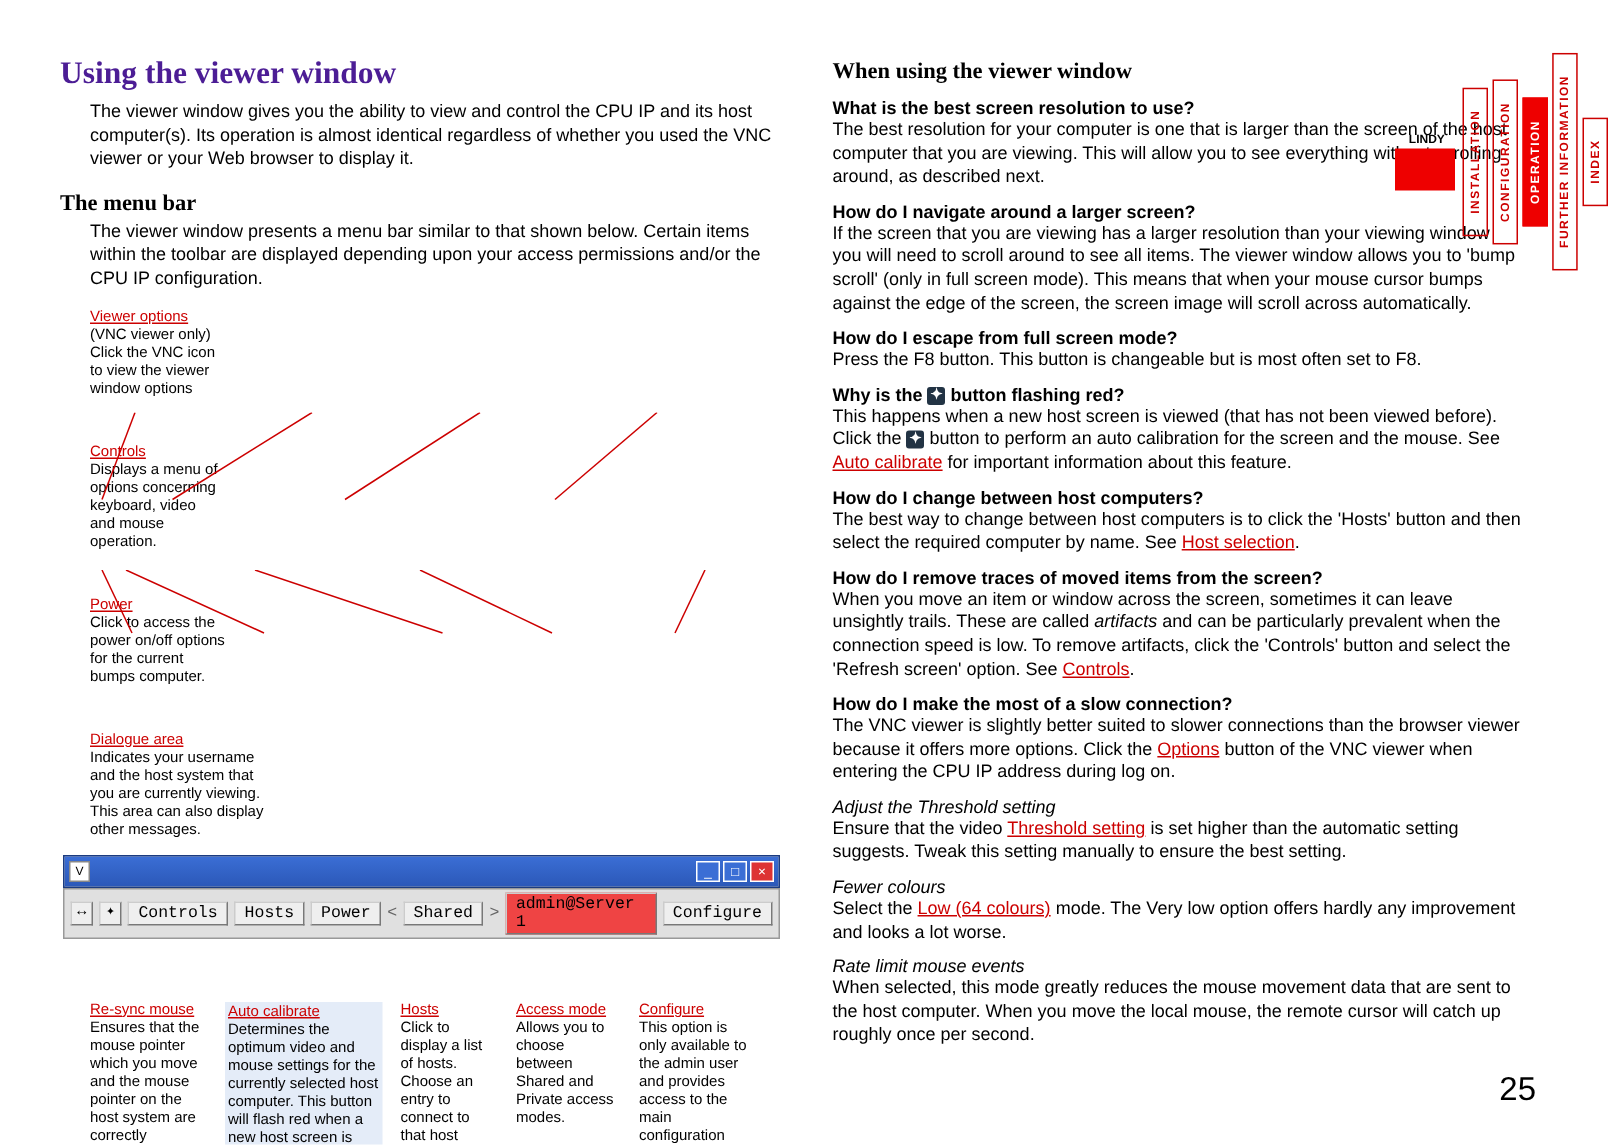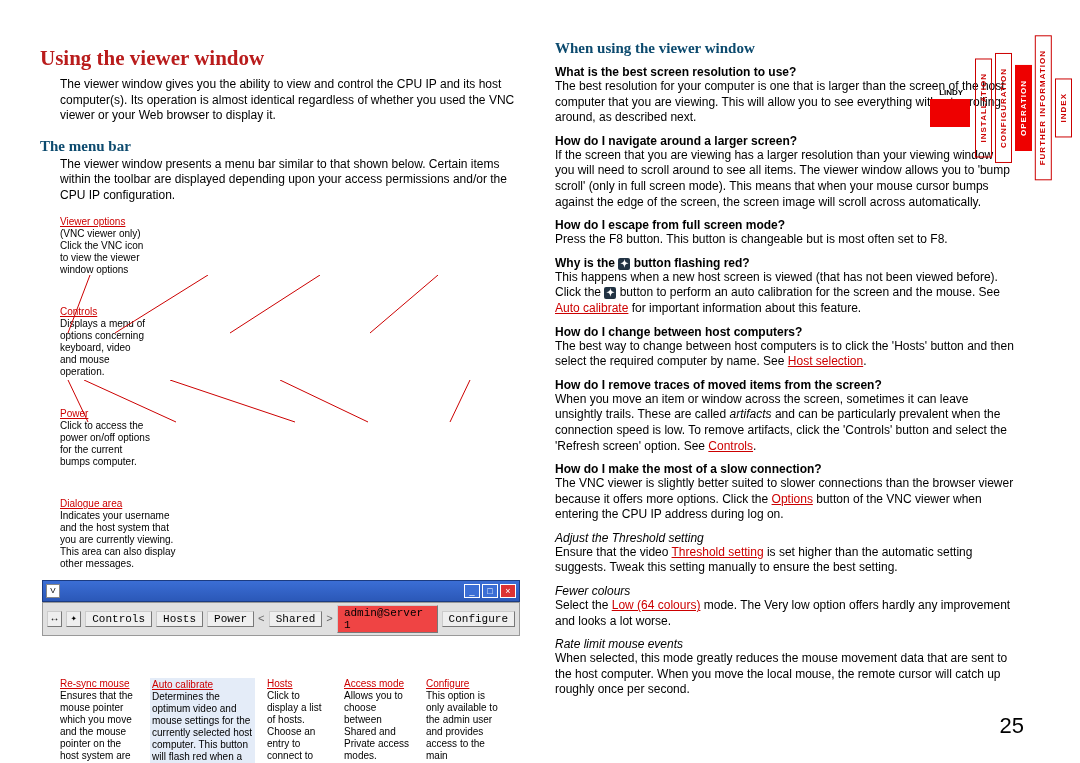--- a/index.html
+++ b/index.html
@@ -14,28 +14,28 @@
     position: relative;
     padding: 30px 50px 30px 40px;
   }
   .page { display: flex; gap: 35px; }
   .col { flex: 1; }
   .col-left { max-width: 480px; }
   .col-right { max-width: 460px; }
 
   h1 {
     font-family: Georgia, 'Times New Roman', serif;
-    color: #b91c1c;
+    color: #4c1d95;
     font-size: 21px;
     font-weight: bold;
-    margin: 16px 0 6px 0;
+    margin: 6px 0 6px 0;
   }
   h2 {
     font-family: Georgia, 'Times New Roman', serif;
-    color: #0c4a6e;
+    color: #000000;
     font-size: 15px;
     font-weight: bold;
     margin: 14px 0 2px 0;
   }
   p { margin: 0 0 6px 20px; line-height: 1.3; }
   .q { font-weight: bold; margin: 8px 0 0 0; font-size: 12px; }
   .a { margin: 0 0 4px 0; line-height: 1.3; }
   .ital { font-style: italic; margin: 8px 0 0 0; }
   .red-link { color: #c00; text-decoration: underline; }
 

